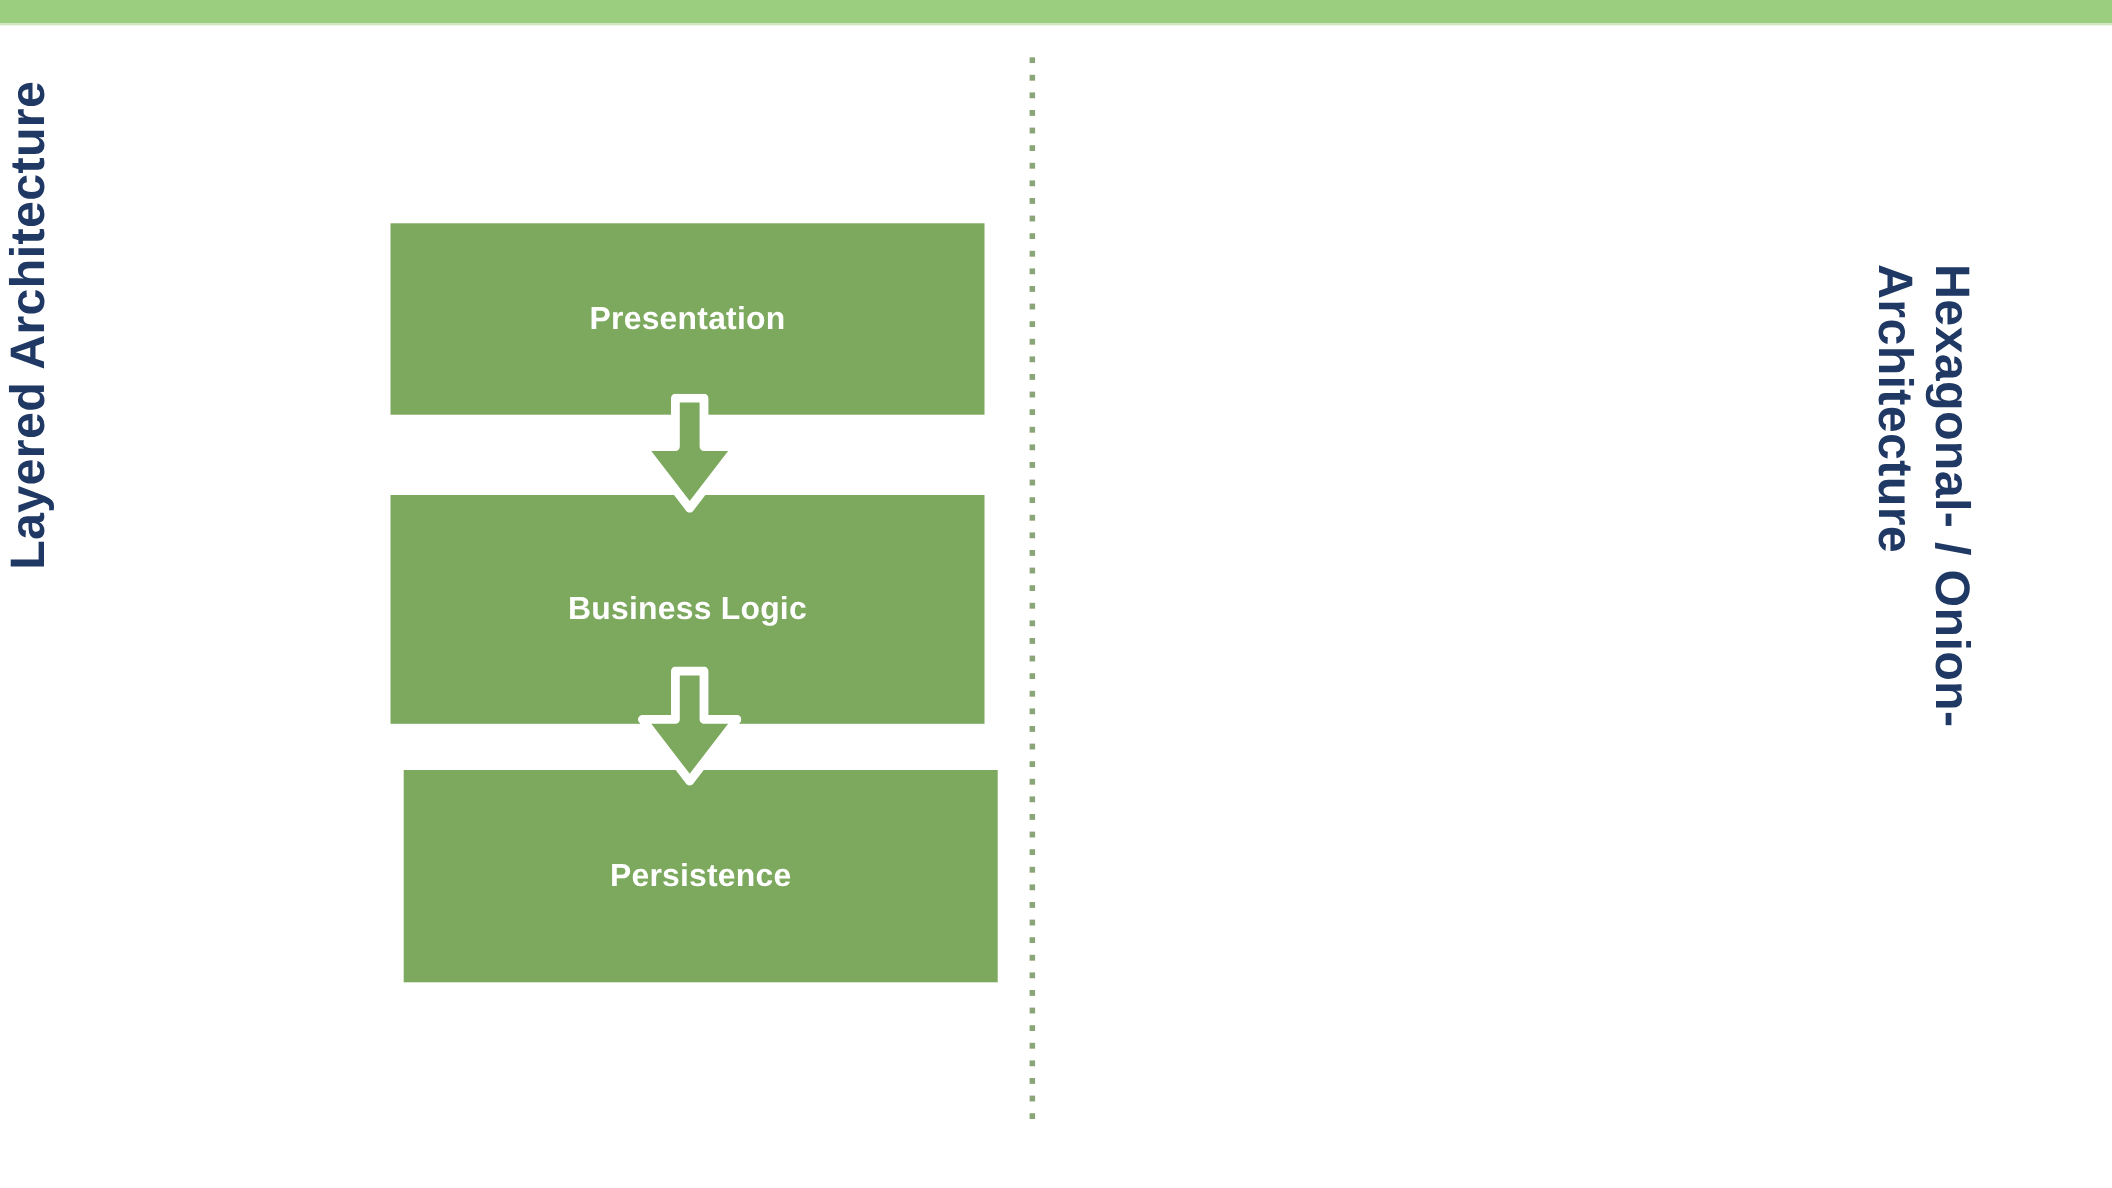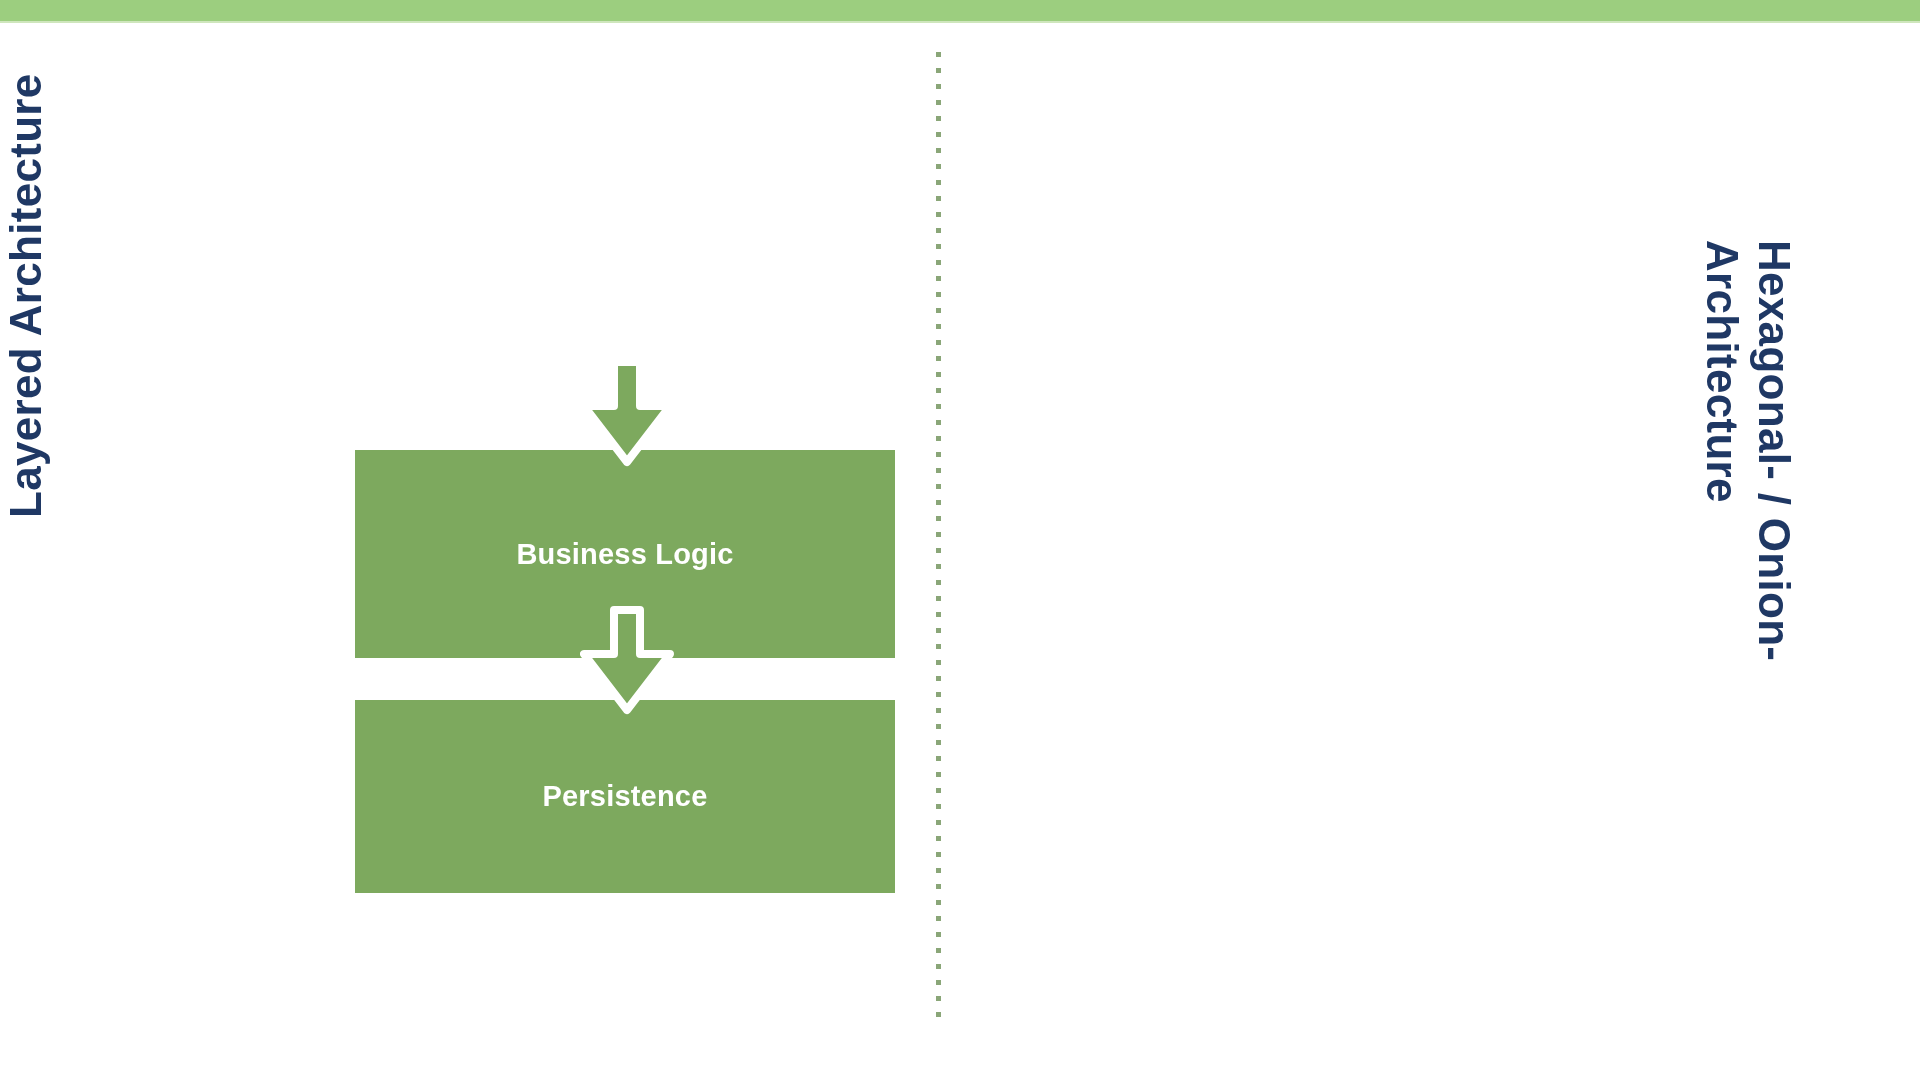--- a/index.html
+++ b/index.html
@@ -96,21 +96,21 @@
     justify-content: center;
   }
   .layer-label {
     color: #ffffff;
     font-size: 29px;
     font-weight: bold;
     letter-spacing: 0.2px;
   }
   #layer-0 { top: 0px;   height: 174px; }
   #layer-1 { top: 247px; height: 208px; }
-  #layer-2 { top: 497px; height: 193px; }
+  #layer-2 { top: 497px; height: 193px; margin-left: 12px; }
 
   
   .flow-arrow {
     position: absolute;
     left: 225px;
     width: 94px;
     height: 112px;
   }
   #arrow-0 { top: 155px; }
   #arrow-1 { top: 403px; }
@@ -125,20 +125,23 @@
 
   <div id="divider"></div>
 
   <div id="left-title" class="side-title">Layered Architecture</div>
 
   <div id="right-title" class="side-title">Hexagonal- / Onion-
 Architecture</div>
 
   <div id="layer-stack">
 
+    <div id="layer-0" class="layer-box">
+      <span class="layer-label">Presentation</span>
+    </div>
 
     <div id="layer-1" class="layer-box">
       <span class="layer-label">Business Logic</span>
     </div>
 
     <div id="layer-2" class="layer-box">
       <span class="layer-label">Persistence</span>
     </div>
 
     <svg id="arrow-0" class="flow-arrow" viewBox="0 0 94 112">

